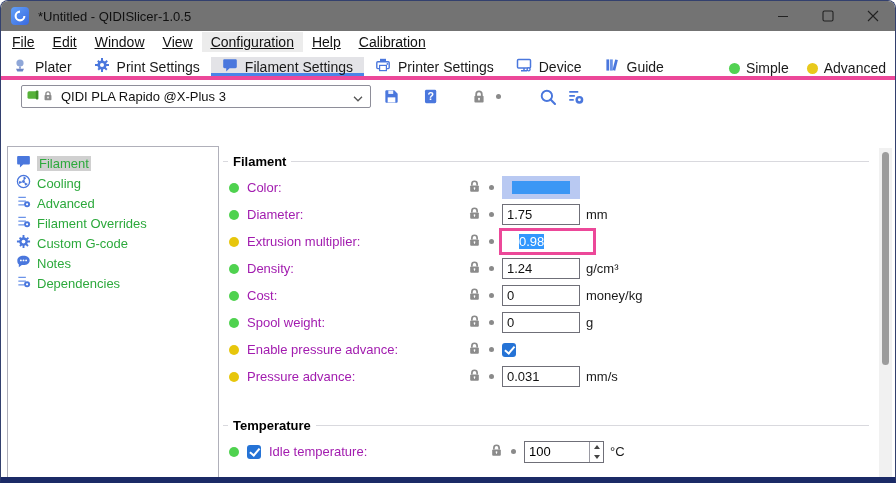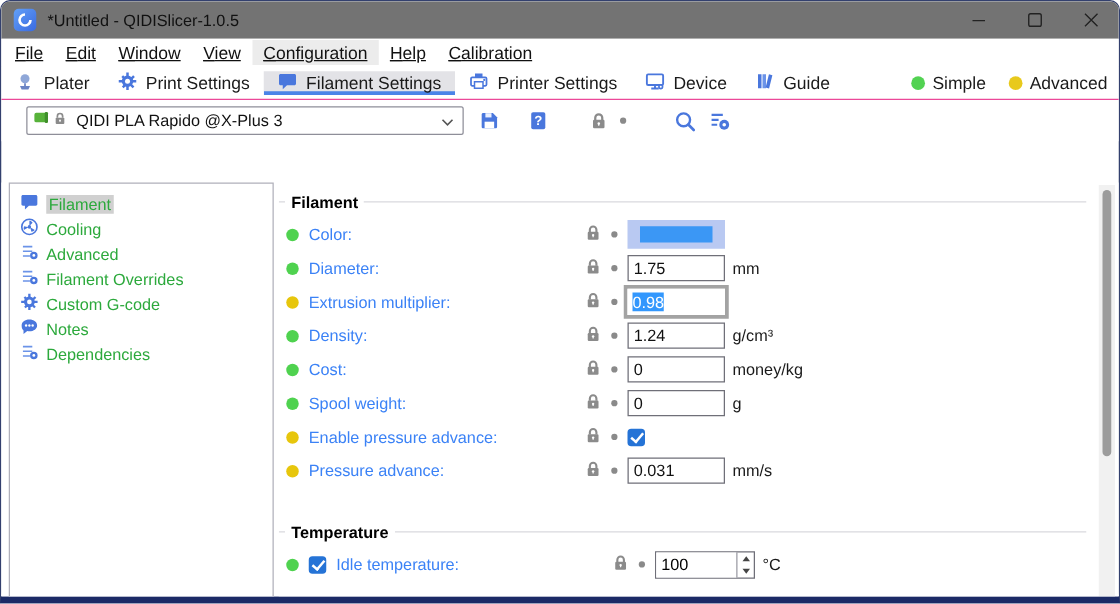--- a/index.html
+++ b/index.html
@@ -16,21 +16,21 @@
   .winbtns{ margin-left:auto; display:flex; height:100%; }
   .wbtn{ width:45px; height:100%; display:flex; align-items:center; justify-content:center; }
 
   
   .menubar{ height:22px; background:#fff; display:flex; align-items:center; padding-left:2px; }
   .mi{ display:inline-block; font-size:14px; color:#111; padding:2px 9px;text-decoration:underline; }
   .mi::first-letter{ text-decoration:underline; }
   .mi.hl{ background:#ececec; }
 
   
-  .tabbar{ height:27px; display:flex; align-items:center; border-bottom:1px solid #ec4899; background:#fff; }
+  .tabbar{ height:27px; display:flex; align-items:flex-end; border-bottom:4px solid #ec4899; background:#fff; }
   .tab{ display:flex; align-items:center; gap:7px; padding:0 11px; font-size:14px; color:#1a1a1a; }
   .tab.selected{ background:#e3e3e7; box-shadow:inset 0 -3px 0 #4a84e8; }
   .modes{ margin-left:auto; display:flex; align-items:stretch; }
   .mode{ display:flex; align-items:center; gap:6px; padding:0 9px; font-size:14px; color:#1a1a1a; }
   .mode.selected{ background:#d7d7d9; font-weight:bold; padding:0 12px; }
   .mdot-ind{ width:11px; height:11px; border-radius:50%; }
   .mdot-green{ background:#52d252; } .mdot-yellow{ background:#e8c91c; } .mdot-red{ background:#e00d1d; }
 
   
   .toolbar{ height:33px; display:flex; align-items:center; padding-left:20px; background:#fff; }
@@ -52,31 +52,31 @@
   .mainpanel{ position:absolute; left:222px; top:0; width:656px; height:352px; overflow:hidden; background:#fff; }
   .legend{ display:flex; align-items:center; margin-top:8px; }
   .legend .pre{ width:5px; height:1px; background:#d9d9de; }
   .legend .ttl{ font-weight:bold; font-size:13px; color:#000; padding:0 5px; }
   .legend .post{ flex:1; height:1px; background:#d9d9de; margin-right:10px; }
   .legend.temp{ margin-top:28px; }
   .rows{ margin-top:5px; }
   .row{ display:flex; align-items:center; height:27px; padding-left:6px; font-size:13px; }
   .lblwrap{ flex:0 0 238px; display:flex; align-items:center; gap:8px; }
   .lblwrap.wide{ flex:0 0 260px; }
-  .rowlabel{ color:#3b82f6; }
+  .rowlabel{ color:#a21caf; }
   .dot{ width:10px; height:10px; border-radius:50%; flex:0 0 auto; }
   .dot-green{ background:#4fd24f; } .dot-yellow{ background:#e7c60c; }
   .locks{ display:flex; align-items:center; gap:7px; }
   .field{ width:78px; height:21px; border:1px solid #6f6f78; font-size:13px; padding:1px 4px;
     margin-left:8px; font-family:inherit; color:#111; }
   .unit{ margin-left:6px; color:#1a1a1a; }
   .swatch{ width:78px; height:23px; background:#b9c9f2; margin-left:8px; display:flex;
     align-items:center; justify-content:center; }
   .swatch-in{ width:58px; height:13px; background:#3b97f5; }
-  .redwrap{ margin-left:5px; border:3px solid #a3a3a3; }
+  .redwrap{ margin-left:5px; border:3px solid #ec4899;padding-left:13px; }
   .fakeinput{ width:78px; height:21px; background:#fff; display:flex; align-items:center; padding-left:4px; font-size:13px; }
   .selstate{ background:#3297fd; color:#fff; }
   .cb{ width:14px; height:14px; background:#2573d6; border-radius:3px; position:relative; margin-left:8px; flex:0 0 auto; }
   .cb.inlbl{ margin-left:0; }
   .cb::after{ content:""; position:absolute; left:4.5px; top:1.5px; width:3.5px; height:7.5px;
     border:solid #fff; border-width:0 2px 2px 0; transform:rotate(40deg); }
   .spinfield{ display:flex; align-items:stretch; width:80px; height:22px; border:1px solid #6f6f78;
     background:#fff; margin-left:8px; }
   .spininput{ flex:1; min-width:0; border:none; outline:none; font-size:13px; padding-left:4px; font-family:inherit; }
   .spinbtns{ width:14px; border-left:1px solid #9a9aa3; display:flex; flex-direction:column; }

